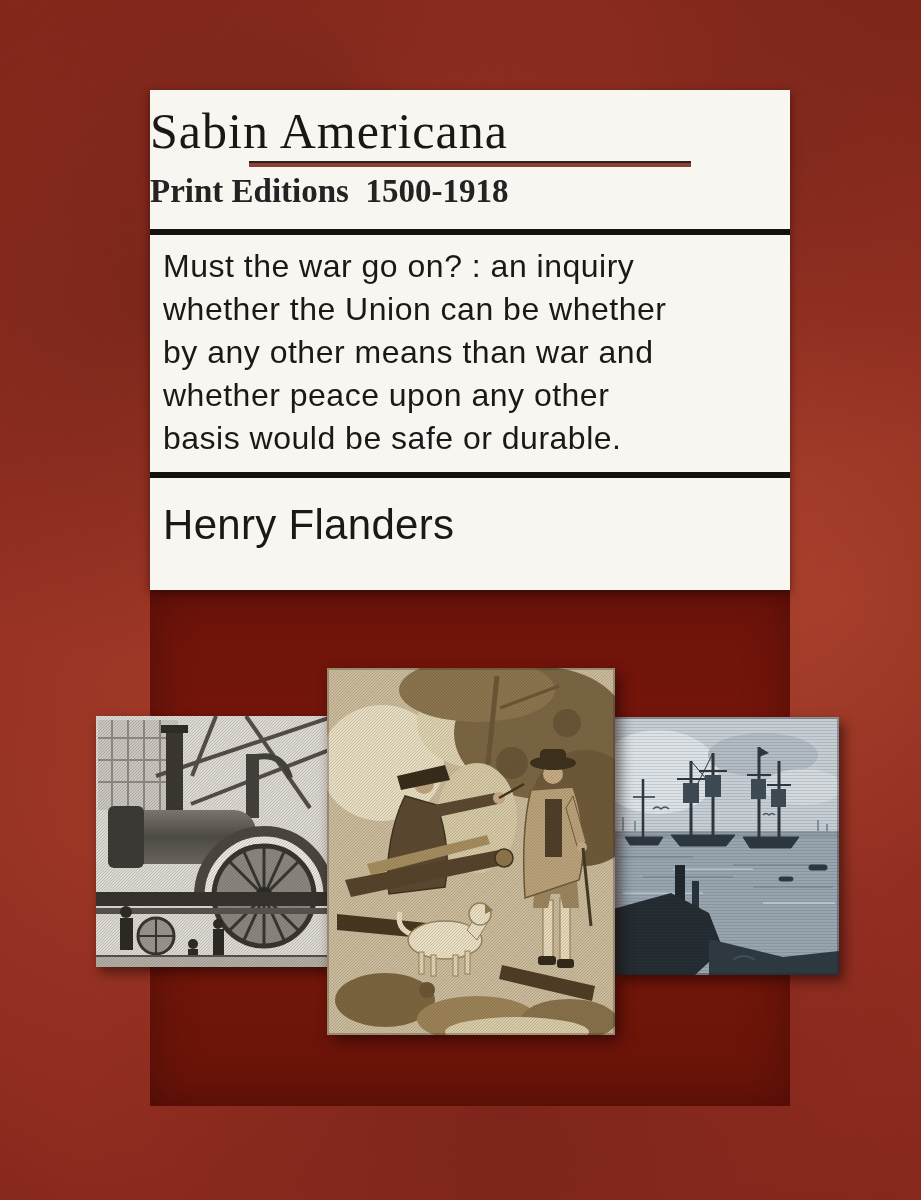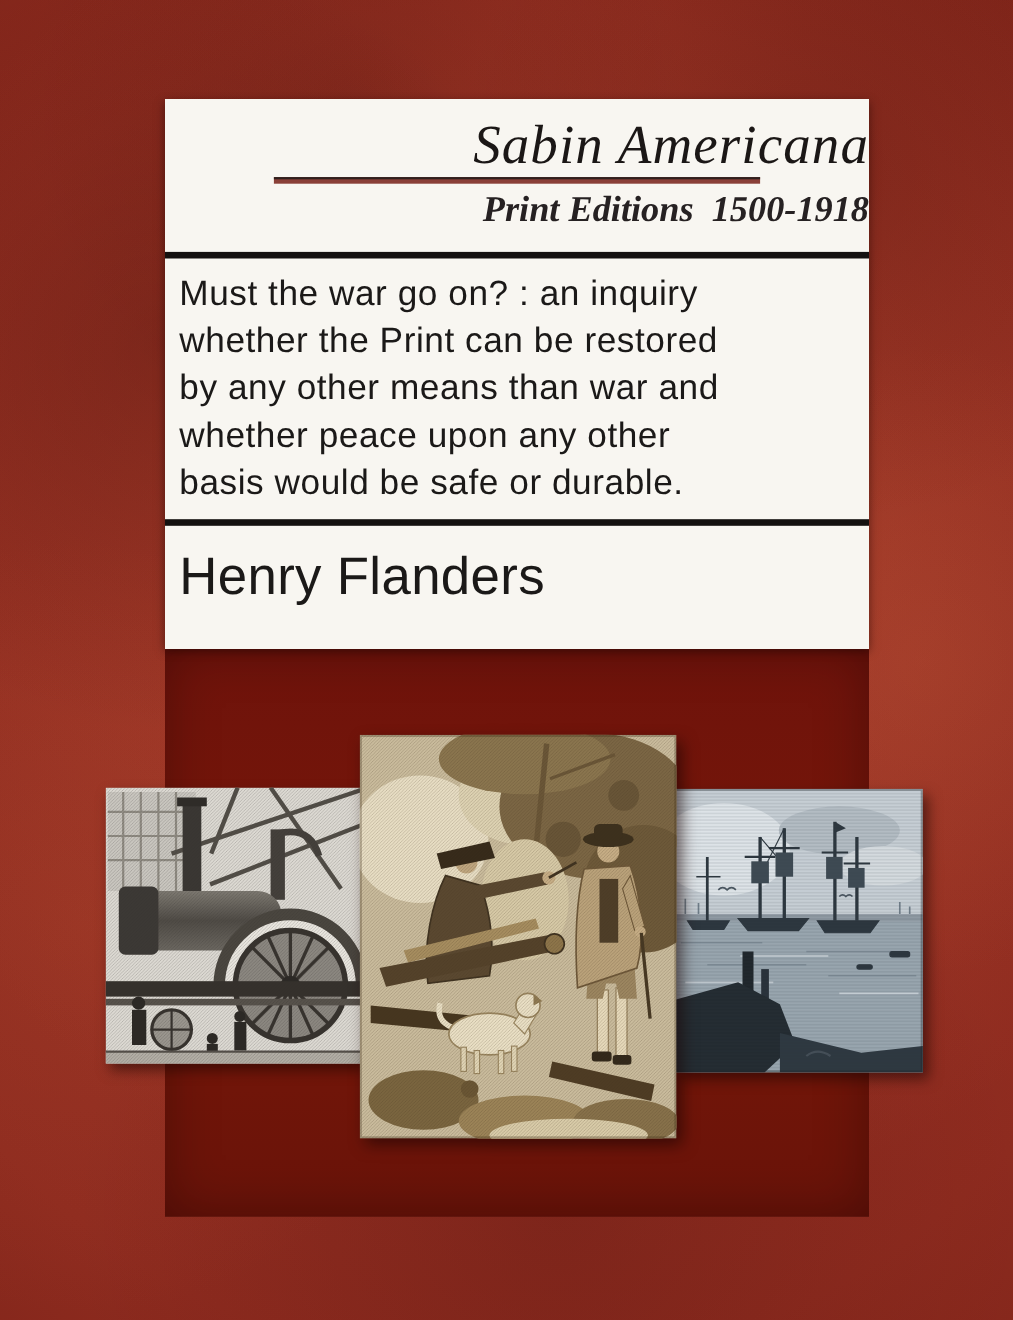--- a/index.html
+++ b/index.html
@@ -23,42 +23,42 @@
   .shadow-band{
     position:absolute;left:150px;top:588px;width:640px;height:518px;z-index:1;
     background:linear-gradient(180deg, var(--band-red,#6f130b) 0%, #771709 55%, #691309 100%);
     box-shadow:inset 0 0 46px rgba(20,2,1,.35);
   }
   .panel{
     position:absolute;left:150px;top:90px;width:640px;height:500px;z-index:5;
     background:var(--panel-bg,#f8f6f1);
     box-shadow:0 3px 8px rgba(30,6,3,.55);
   }
-  .brand{text-align:right;padding-top:12px;font-style:italic;}
+  .brand{text-align:left;padding-top:12px;}
   .brand-title{
     font-family:"Liberation Serif",serif;font-size:50px;line-height:58px;
     color:var(--text-black,#1b1716);letter-spacing:1px;
   }
   .brand-underline{
     width:442px;height:6px;margin:1px auto 4px;box-sizing:border-box;
     border-top:2px solid #2f201d;background:var(--underline-red,#8a4038);
   }
   .brand-subtitle{
     font-family:"Liberation Serif",serif;font-size:33px;font-weight:600;line-height:40px;
     color:#262122;white-space:pre;
   }
   .rule{height:6px;background:var(--rule-black,#141110);}
   .rule-1{margin-top:18px;}
   .rule-2{margin-top:12px;}
   .title-block{padding:10px 12px 0 13px;}
   .title-line{
     font-size:32px;line-height:43px;letter-spacing:.5px;color:#1b1918;white-space:nowrap;
   }
   .author{
-    font-size:48px;line-height:50px;letter-spacing:.3px;color:#1b1918;
+    font-size:42px;line-height:50px;letter-spacing:.3px;color:#1b1918;
     padding:22px 0 0 13px;
   }
   .engraving{position:absolute;display:block;}
   .engraving svg{display:block;width:100%;height:100%;}
   .img-left {left:96px; top:716px;width:233px;height:251px;z-index:3;filter:drop-shadow(4px 6px 6px rgba(25,4,2,.55));}
   .img-mid  {left:327px;top:668px;width:288px;height:367px;z-index:4;filter:drop-shadow(5px 6px 7px rgba(25,4,2,.6));}
   .img-right{left:613px;top:717px;width:226px;height:258px;z-index:2;filter:drop-shadow(5px 6px 6px rgba(25,4,2,.55));}
 </style>
 </head>
 <body>
@@ -71,21 +71,21 @@
   <div class="brand">
     <div class="brand-title">Sabin Americana</div>
     <div class="brand-underline"></div>
     <div class="brand-subtitle">Print Editions  1500-1918</div>
   </div>
 
   <div class="rule rule-1"></div>
 
   <div class="title-block">
     <div class="title-line">Must the war go on? : an inquiry</div>
-    <div class="title-line">whether the Print can be restored</div>
+    <div class="title-line">whether the Union can be whether</div>
     <div class="title-line">by any other means than war and</div>
     <div class="title-line">whether peace upon any other</div>
     <div class="title-line">basis would be safe or durable.</div>
   </div>
 
   <div class="rule rule-2"></div>
 
   <div class="author">Henry Flanders</div>
 </div>
 

